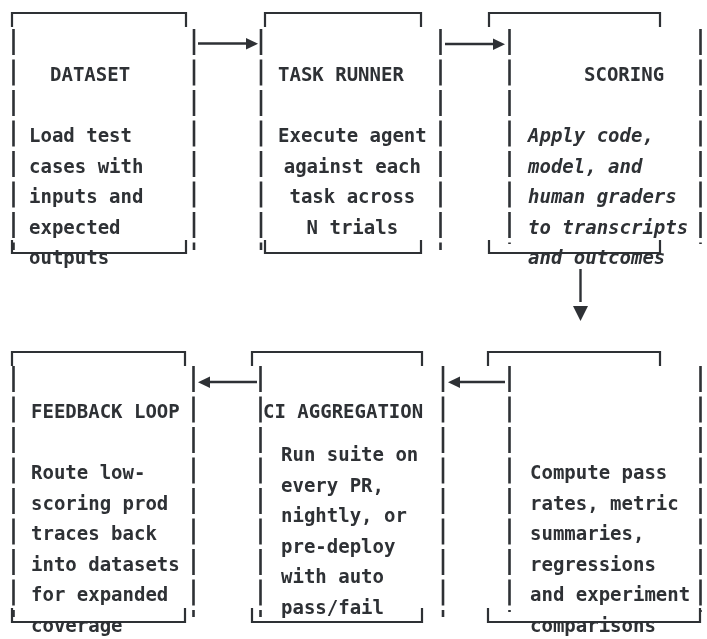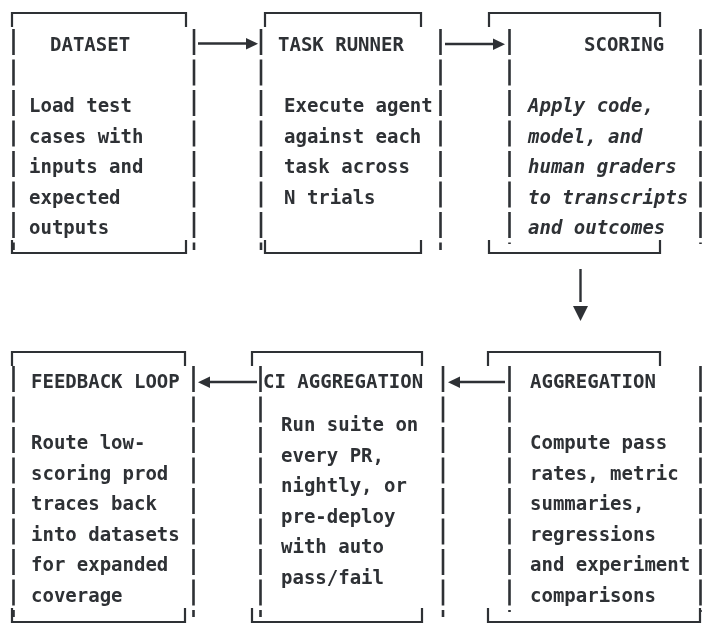--- a/index.html
+++ b/index.html
@@ -11,20 +11,21 @@
   svg .sh   { stroke:var(--ink); stroke-width:2.4; fill:none; }
   svg .hd   { fill:var(--ink); stroke:none; }
   .t {
     position:absolute;
     font-family:"DejaVu Sans Mono","Liberation Mono",monospace;
     font-weight:600;
     font-size:19px;
     line-height:30.5px;
     color:var(--ink);
     white-space:pre;
+    margin-top:30px;
   }
 </style>
 </head>
 <body>
 
 <div class="canvas">
 
   <svg width="707" height="639" viewBox="0 0 707 639">
 
     <g>
@@ -88,21 +89,21 @@
   </svg>
 
   <div class="t" style="left:50px;  top:29px;">DATASET</div>
   <div class="t" style="left:29px;  top:90px;">Load test
 cases with
 inputs and
 expected
 outputs</div>
 
   <div class="t" style="left:278px; top:29px;">TASK RUNNER</div>
-  <div class="t" style="left:284px; top:90px;">Execute agent
+  <div class="t" style="left:278px; top:90px;text-align:center;">Execute agent
 against each
 task across
 N trials</div>
 
   <div class="t" style="left:584px; top:29px;">SCORING</div>
   <div class="t" style="left:528px; top:90px;font-style:italic;">Apply code,
 model, and
 human graders
 to transcripts
 and outcomes</div>
@@ -116,21 +117,20 @@
 coverage</div>
 
   <div class="t" style="left:263px; top:366px;">CI AGGREGATION</div>
   <div class="t" style="left:281px; top:409px;">Run suite on
 every PR,
 nightly, or
 pre-deploy
 with auto
 pass/fail</div>
 
-  <div class="t" style="left:530px; top:366px;">AGGREGATION</div>
   <div class="t" style="left:530px; top:427px;">Compute pass
 rates, metric
 summaries,
 regressions
 and experiment
 comparisons</div>
 
 </div>
 
 </body></html>

